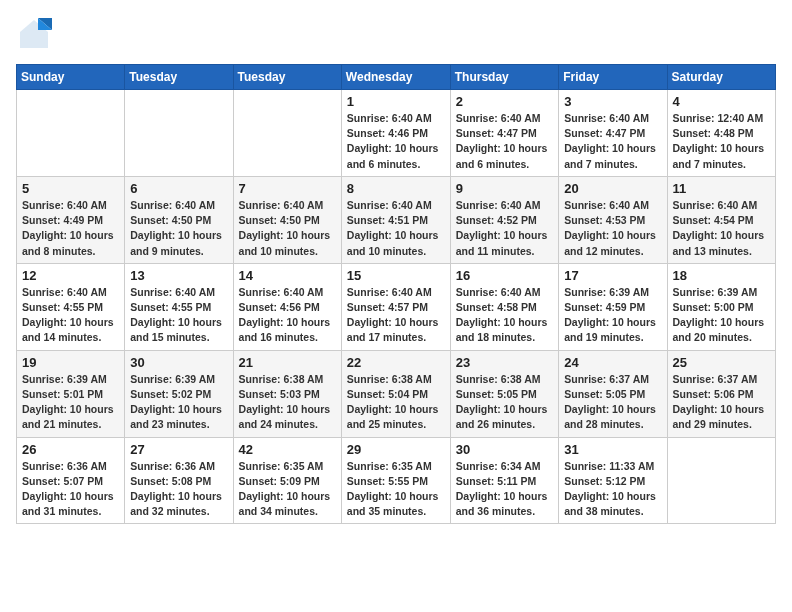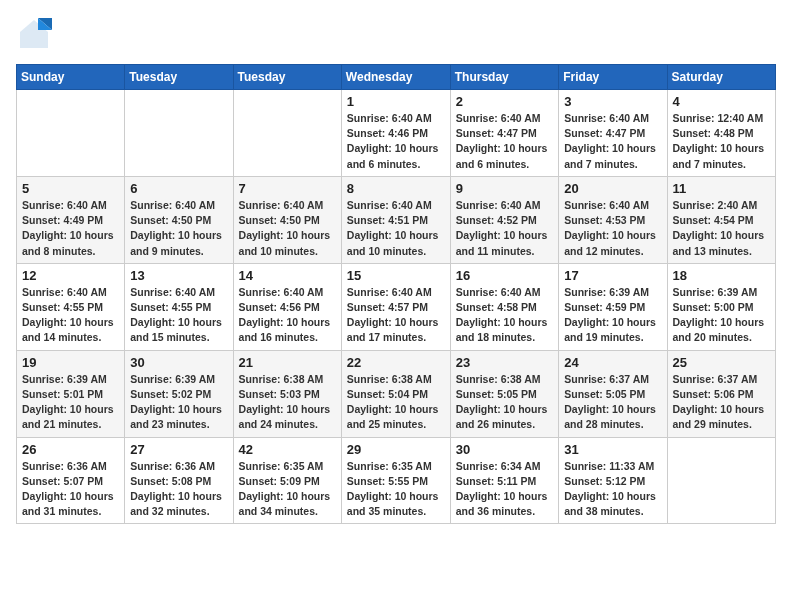--- a/index.html
+++ b/index.html
@@ -190,21 +190,21 @@
 Daylight: 10 hours and 11 minutes.</div>
         </td>
         <td>
           <span class="day-num">20</span>
           <div class="day-info">Sunrise: 6:40 AM
 Sunset: 4:53 PM
 Daylight: 10 hours and 12 minutes.</div>
         </td>
         <td>
           <span class="day-num">11</span>
-          <div class="day-info">Sunrise: 2:40 AM
+          <div class="day-info">Sunrise: 6:40 AM
 Sunset: 4:54 PM
 Daylight: 10 hours and 13 minutes.</div>
         </td>
       </tr>
       <tr>
         <td>
           <span class="day-num">12</span>
           <div class="day-info">Sunrise: 6:40 AM
 Sunset: 4:55 PM
 Daylight: 10 hours and 14 minutes.</div>

